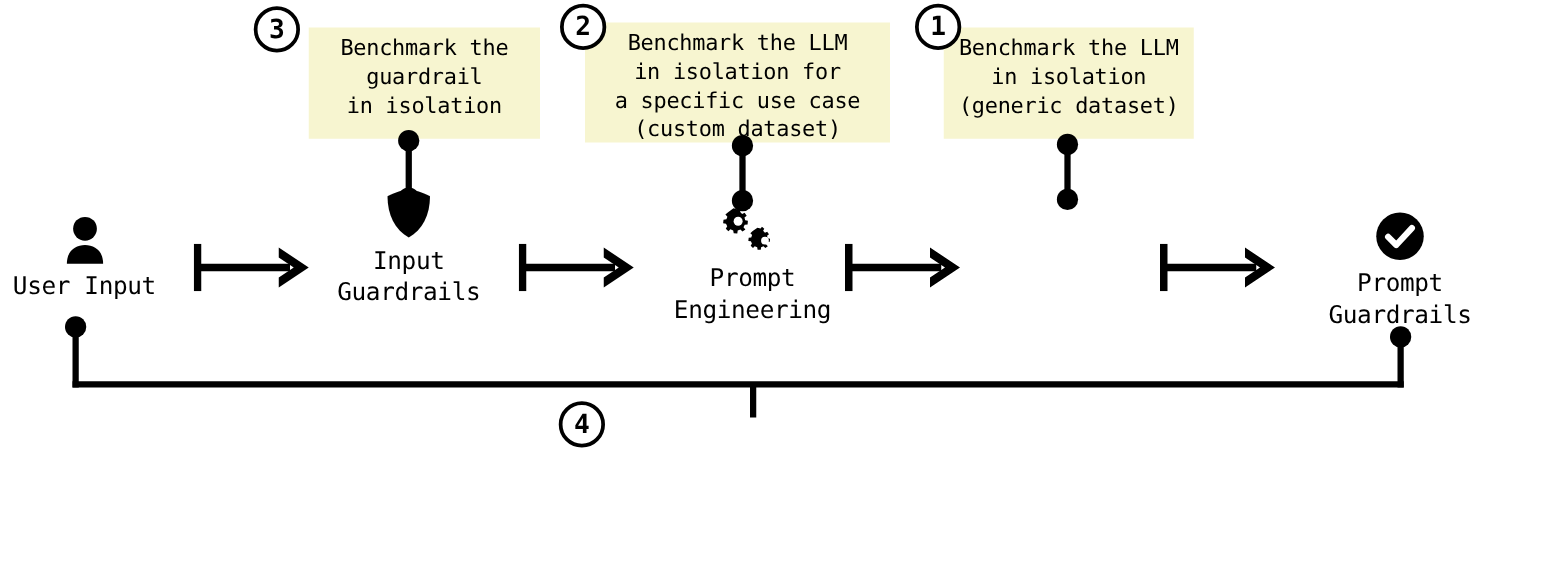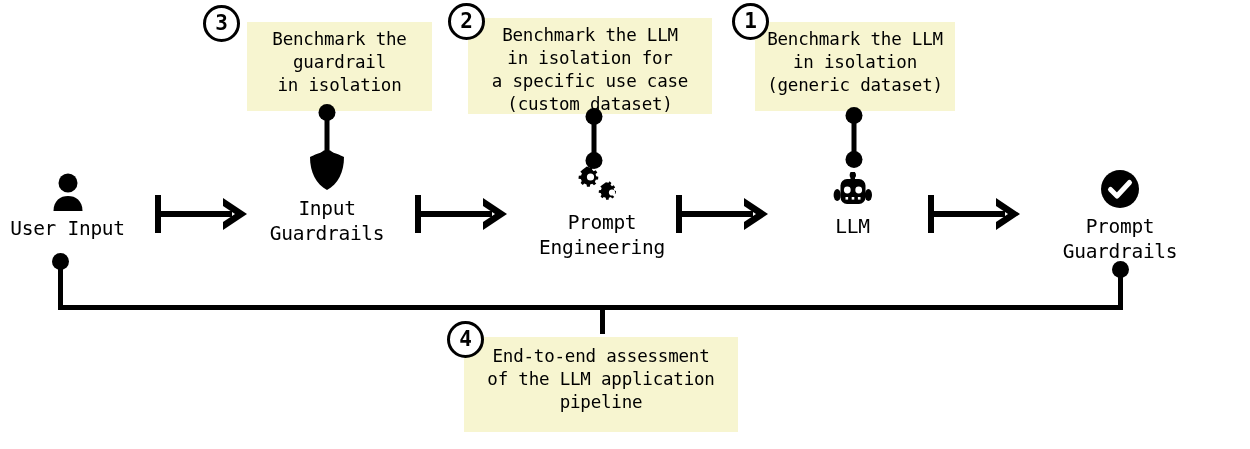--- a/index.html
+++ b/index.html
@@ -197,39 +197,20 @@
   </div>
 
   <div class="arrow" style="left:676px; top:195px;">
     <svg width="94" height="38" viewBox="0 0 94 38" aria-hidden="true">
       <rect x="0" y="0" width="6" height="38" fill="#000"></rect>
       <rect x="4" y="16" width="73" height="6" fill="#000"></rect>
       <path d="M68 3 L92 19 L68 35 L68 27 L80 19 L68 11 Z" fill="#000"></path>
     </svg>
   </div>
 
-  <div class="stage" style="left:795px; top:166px; width:115px;">
-    <div class="glyph">
-      <svg width="46" height="38" viewBox="0 0 46 38" aria-hidden="true">
-        <g fill="#000">
-          <rect x="20.5" y="0" width="4.5" height="7"></rect>
-          <circle cx="22.8" cy="3" r="3.2"></circle>
-          <ellipse cx="7.2" cy="23" rx="3.6" ry="6"></ellipse>
-          <ellipse cx="38.4" cy="23" rx="3.6" ry="6"></ellipse>
-          <rect x="10.5" y="7" width="25" height="25" rx="6.5"></rect>
-          <circle cx="17.3" cy="18" r="3.4" fill="#fff"></circle>
-          <circle cx="28.7" cy="18" r="3.4" fill="#fff"></circle>
-          <rect x="15.5" y="25" width="2.6" height="2.6" fill="#fff"></rect>
-          <rect x="21.7" y="25" width="2.6" height="2.6" fill="#fff"></rect>
-          <rect x="27.9" y="25" width="2.6" height="2.6" fill="#fff"></rect>
-        </g>
-      </svg>
-    </div>
-    <div class="slabel">LLM</div>
-  </div>
 
   <div class="arrow" style="left:928px; top:195px;">
     <svg width="94" height="38" viewBox="0 0 94 38" aria-hidden="true">
       <rect x="0" y="0" width="6" height="38" fill="#000"></rect>
       <rect x="4" y="16" width="73" height="6" fill="#000"></rect>
       <path d="M68 3 L92 19 L68 35 L68 27 L80 19 L68 11 Z" fill="#000"></path>
     </svg>
   </div>
 
   <div class="stage" style="left:1040px; top:166px; width:160px;">
@@ -245,18 +226,15 @@
 
   <div class="bracket" style="left:0px; top:0px; width:1250px; height:449px;">
     <div class="bdot" style="left:52px; top:253px;"></div>
     <div class="bdot" style="left:1112px; top:261px;"></div>
     <div class="vseg" style="left:58px; top:262px; height:48px;"></div>
     <div class="vseg" style="left:1118px; top:270px; height:40px;"></div>
     <div class="hseg" style="left:58px; top:305px; width:1065px;"></div>
     <div class="vseg" style="left:600px; top:308px; height:26px;"></div>
   </div>
 
-  <div class="note" style="left:464px; top:337px; width:274px; height:95px; padding-top:8px;">End-to-end assessment
-of the LLM application
-pipeline</div>
   <div class="numcircle" style="left:447px; top:321px; width:37px; height:37px;">4</div>
 
 </div>
 
 </body></html>

